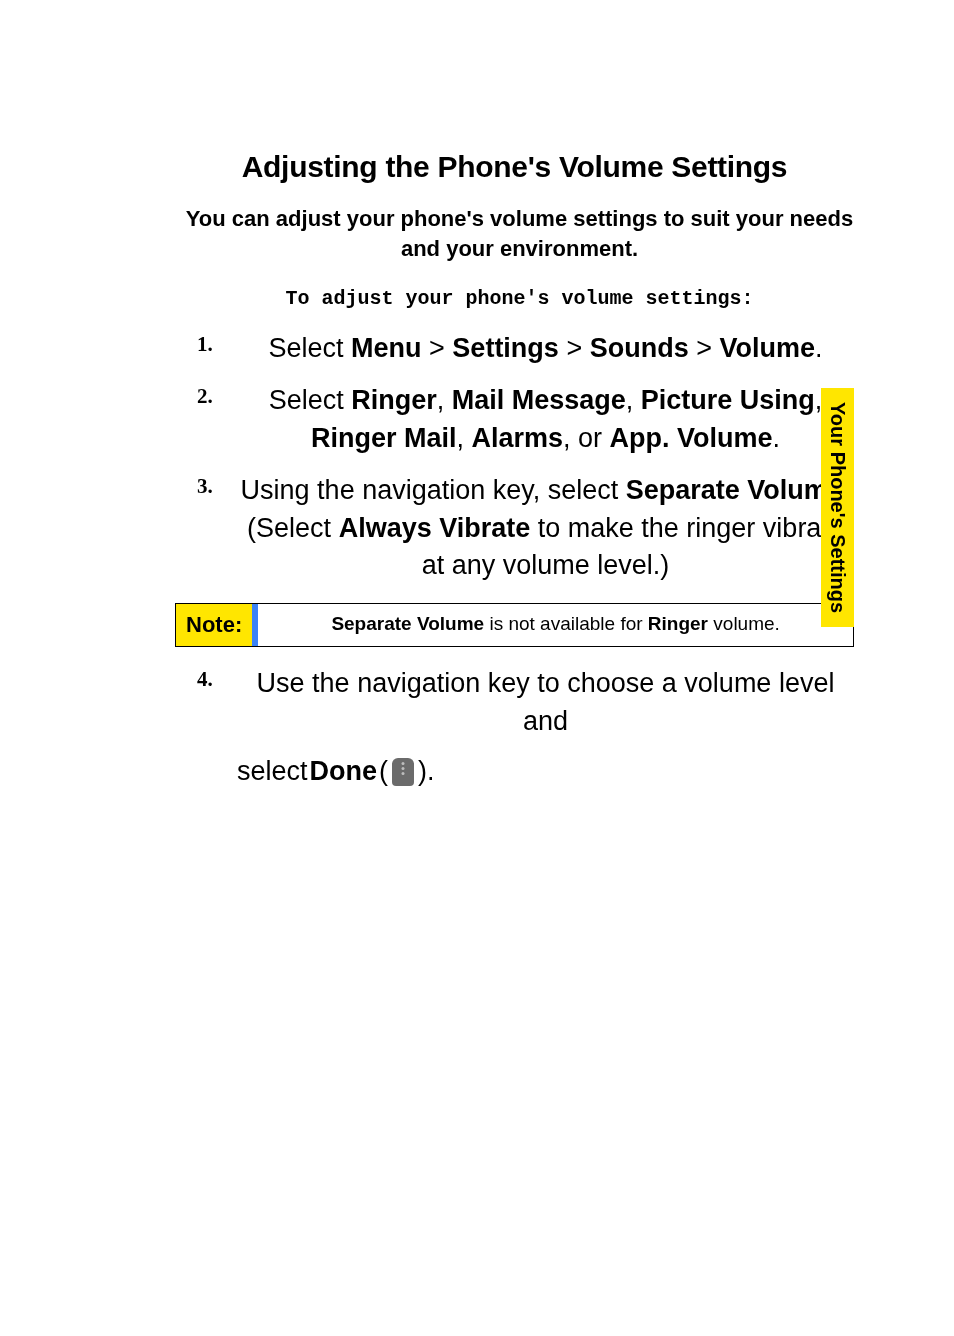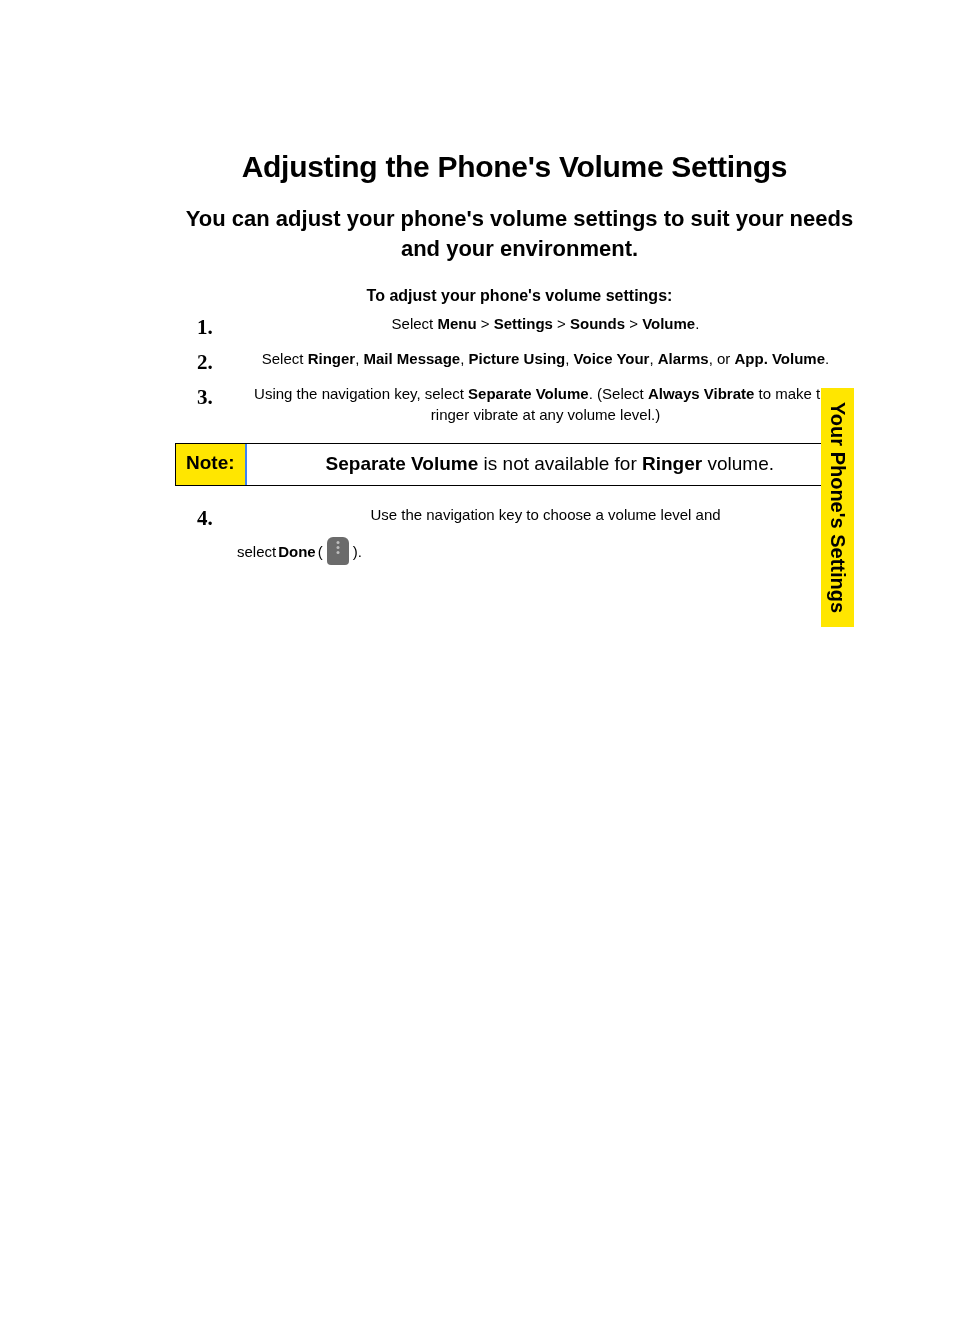--- a/index.html
+++ b/index.html
@@ -28,34 +28,35 @@
       letter-spacing: -0.3px;
     }
     .intro {
       font-size: 22px;
       line-height: 1.35;
       margin-bottom: 24px;
       padding-left: 10px;
       font-weight: bold;
     }
     .subheading {
-      font-size: 16px;
+      font-size: 20px;
       font-weight: bold;
-      margin-bottom: 8px;
+      margin-bottom: 20px;
       padding-left: 10px;
+      font-family: Liberation Mono, monospace;
     }
     ol.steps {
       list-style: none;
       counter-reset: step;
       padding-left: 22px;
     }
     ol.steps > li {
       counter-increment: step;
       position: relative;
-      font-size: 15px;
+      font-size: 27px;
       line-height: 1.4;
       margin-bottom: 14px;
       padding-left: 40px;
     }
     ol.steps > li::before {
       content: counter(step) ".";
       position: absolute;
       left: 0;
       top: 0;
       font-weight: bold;
@@ -69,24 +70,24 @@
       display: flex;
       align-items: stretch;
       border: 1px solid #000;
       margin: 18px 0 18px 0;
       width: 100%;
     }
     .callout .label {
       background: #ffe600;
       font-weight: bold;
       padding: 8px 10px;
-      font-size: 19px;
+      font-size: 22px;
       display: flex;
       align-items: flex-start;
-      border-right: 2px solid #3b82f6;
+      border-right: 6px solid #3b82f6;
       flex-shrink: 0;
     }
     .callout .content {
       padding: 8px 4px;
       font-size: 19px;
       line-height: 1.3;
       flex: 1;
     }
     .inline-icon {
       display: inline-block;
@@ -151,21 +152,21 @@
 
   <p class="subheading">To adjust your phone's volume settings:</p>
 
   <ol class="steps">
 
     <li>
       <span>Select </span><span class="b">Menu</span><span> &gt; </span><span class="b">Settings</span><span> &gt; </span><span class="b">Sounds</span><span> &gt; </span><span class="b">Volume</span><span>.</span>
     </li>
 
     <li>
-      <span>Select </span><span class="b">Ringer</span><span>, </span><span class="b">Mail Message</span><span>, </span><span class="b">Picture Using</span><span>, </span><span class="b">Voice Your</span><span>, </span><span class="b">Alarms</span><span>, or </span><span class="b">App. Volume</span><span>.</span>
+      <span>Select </span><span class="b">Ringer</span><span>, </span><span class="b">Mail Message</span><span>, </span><span class="b">Picture Using</span><span>, </span><span class="b">Ringer Mail</span><span>, </span><span class="b">Alarms</span><span>, or </span><span class="b">App. Volume</span><span>.</span>
     </li>
 
     <li>
       <span>Using the navigation key, select </span><span class="b">Separate Volume</span><span>. (Select </span><span class="b">Always Vibrate</span><span> to make the ringer vibrate at any volume level.)</span>
     </li>
 
   </ol>
 
   <div class="callout">
     <div class="label note-label-wrap">Note:</div>

